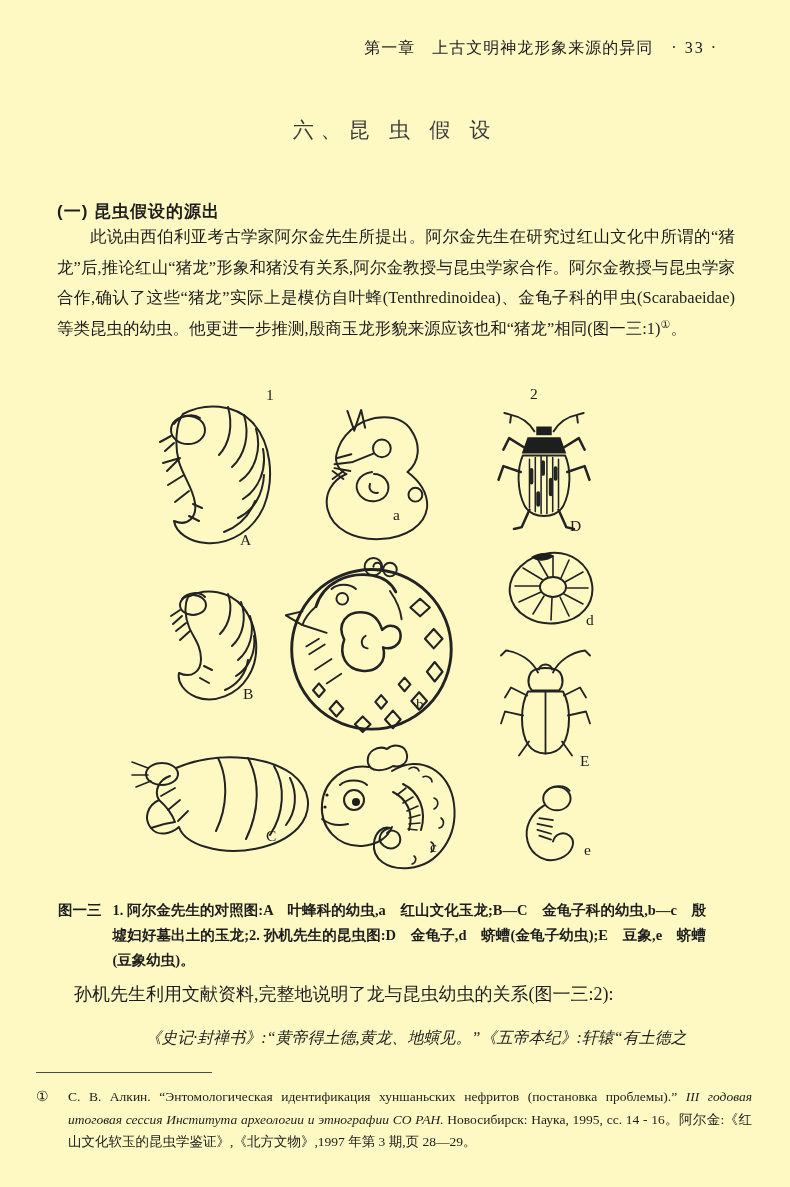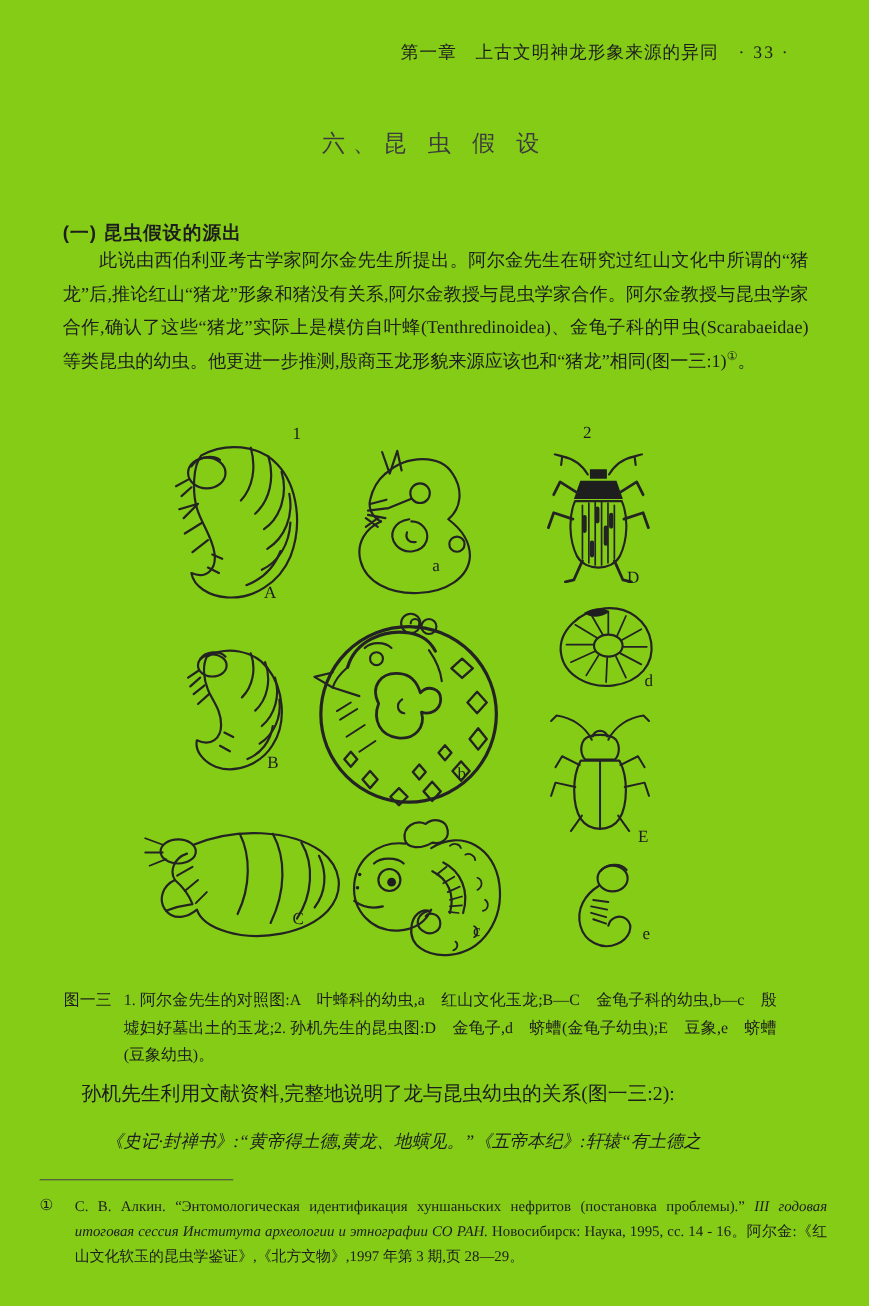--- a/index.html
+++ b/index.html
@@ -1,19 +1,19 @@
 <!DOCTYPE html>
 <html><head>
 <meta charset="utf-8">
 <style>
   * { margin:0; padding:0; box-sizing:border-box; }
   html,body { width:790px; background:#fff; }
   .page {
     position:relative; width:790px; height:1187px;
-    background:#84cc16; color:#1d1d1d; overflow:hidden;
+    background:#fef9c3; color:#1d1d1d; overflow:hidden;
     font-family:"Liberation Serif","DejaVu Serif",serif;
     padding-left:18px;
   }
   .running-head { position:absolute; top:38px; right:72px; font-size:16px; letter-spacing:1px; white-space:nowrap; }
   .running-head .pagenum { margin-left:18px; letter-spacing:2px; }
   .section-title { position:absolute; top:116px; left:0; width:100%; text-align:center;
     font-size:21px; font-weight:400; letter-spacing:7px; color:#3c3c3c; }
   .subsection-title { position:absolute; top:175px; left:57px; font-size:17px; font-weight:700;
     font-family:"Liberation Sans","DejaVu Sans",sans-serif; letter-spacing:1px;margin-top:25px; }
   .para1 { position:absolute; top:222px; left:57px; width:678px;
@@ -23,26 +23,26 @@
   .figure { position:absolute; top:385px; left:0; width:790px; height:513px; }
   .fig-item { position:absolute; }
   .fig-item svg { width:100%; height:100%; display:block; }
   .fig-item svg path, .fig-item svg ellipse, .fig-item svg circle {
     stroke:#232323; stroke-width:2; fill:none; stroke-linecap:round; stroke-linejoin:round; }
   .fig-item svg .dk { fill:#1e1e1e; stroke:none; }
   .fig-item svg .bold3 { stroke-width:3; }
   .fig-label { position:absolute; font-size:15.5px; color:#1d1d1d; }
 
   .fig-caption { position:absolute; top:898px; left:58px; width:648px; display:flex;
-    font-size:14.5px; line-height:25px; }
+    font-size:14.5px; line-height:25px;font-weight:bold; }
   .cap-label { flex:0 0 auto; margin-right:11px; white-space:nowrap; }
   .cap-text { width:600px; text-align:justify; }
 
   .para2 { position:absolute; top:982px; left:57px; width:678px; font-size:18px; text-indent:17px; }
-  .quote { position:absolute; top:1028px; left:96px; width:640px; font-size:16px; font-style:italic; }
+  .quote { position:absolute; top:1028px; left:96px; width:640px; font-size:16px; font-style:italic;text-align:center; }
 
   .fn-divider { position:absolute; top:1072px; left:36px; width:176px; border-top:1.5px solid #4a4a4a; }
   .footnote { position:absolute; top:1086px; left:36px; width:716px; display:flex;
     font-size:13.5px; line-height:22.5px; }
   .fn-marker { flex:0 0 32px; font-size:14px; }
   .fn-text { flex:1; text-align:justify; }
   .fn-text i { font-style:italic; }
 </style>
 </head>
 <body>

